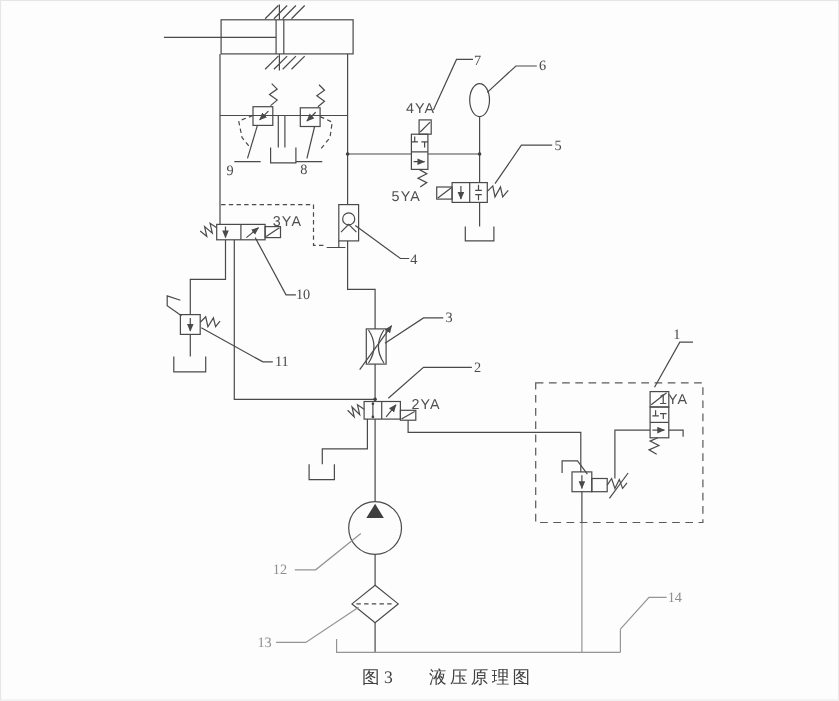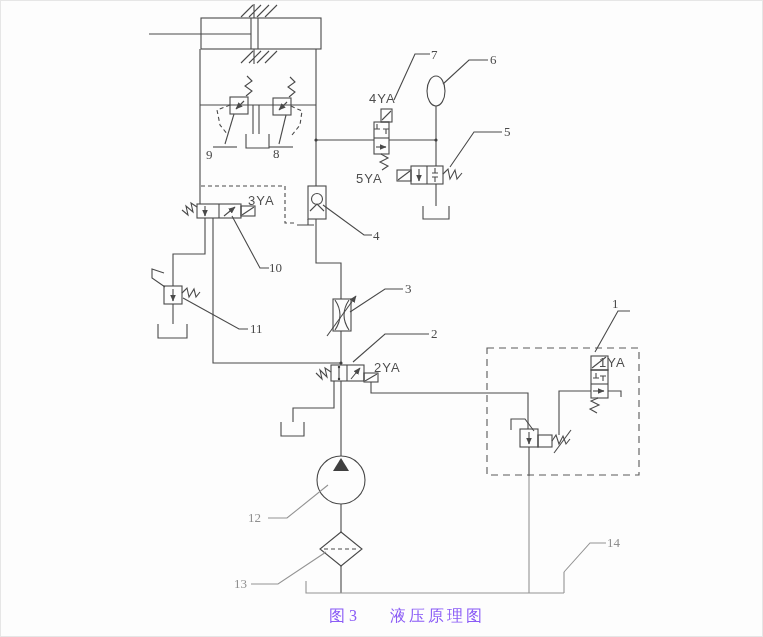--- a/index.html
+++ b/index.html
@@ -12,21 +12,21 @@
   .ln{stroke:#4a4a4a;stroke-width:1.1;fill:none;stroke-linecap:butt;stroke-linejoin:miter;}
   .lt{stroke:#949494;stroke-width:1.1;fill:none;}
   .dash{stroke-dasharray:4,3;}
   .boxdash{stroke-dasharray:7,5;stroke:#5a5a5a;}
   .fillDark{fill:#3f3f3f;stroke:none;}
   .lbl{font-family:"Liberation Serif",serif;font-size:13px;fill:#4a4a4a;}
   .lblLight{fill:#8f8f8f;}
   .ya{font-family:"Liberation Sans",sans-serif;font-size:13px;fill:#4f4f4f;letter-spacing:1px;}
   .caption{
     position:absolute;left:328px;top:605px;display:flex;gap:33px;
-    font-family:"Liberation Serif",serif;font-size:16px;color:#8b5cf6;white-space:nowrap;text-align:right;
+    font-family:"Liberation Serif",serif;font-size:16px;color:#404040;white-space:nowrap;text-align:right;
   }
   .caption .title{letter-spacing:3px;}
 </style>
 </head>
 <body>
 
 <div id="stage">
   <svg width="763" height="637" viewBox="0 0 763 637">
     <defs>
       <marker id="arr" markerWidth="9" markerHeight="8" refX="6.5" refY="3" orient="auto" markerUnits="userSpaceOnUse">

